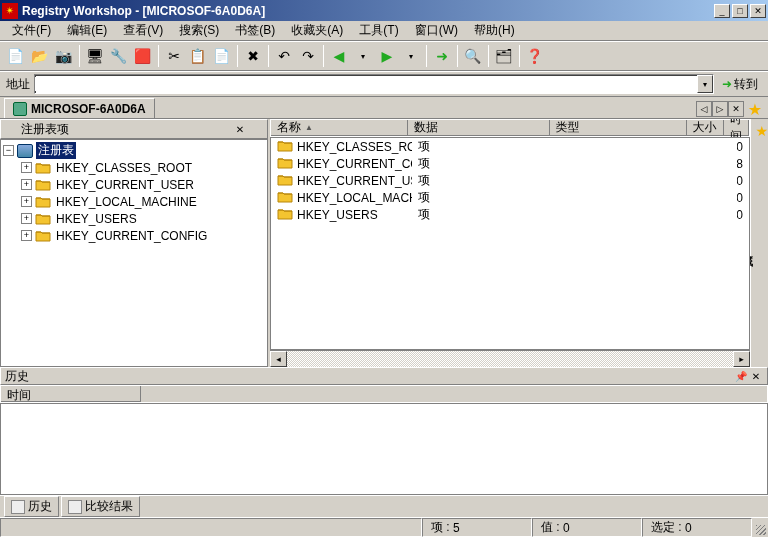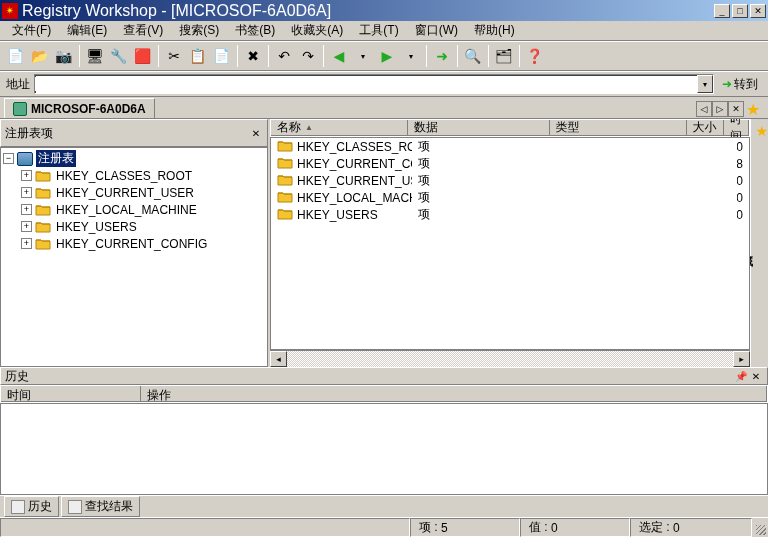--- a/index.html
+++ b/index.html
@@ -1,41 +1,41 @@
 <!DOCTYPE html>
 <html><head>
 <meta charset="utf-8">
 <style>
 * { margin: 0; padding: 0; box-sizing: border-box; font-family: "Tahoma", "SimSun", sans-serif; font-size: 12px; }
 body { background: #d4d0c8; width: 768px; height: 537px; overflow: hidden; display: flex; flex-direction: column; }
 .titlebar { background: linear-gradient(to right, #0a246a, #a6caf0); height: 21px; display: flex; align-items: center; padding: 0 2px; color: white; }
 .titlebar .icon { width: 16px; height: 16px; margin-right: 4px; background: #c00; display: inline-flex; align-items: center; justify-content: center; font-size: 10px; color: yellow; }
-.titlebar .title { font-weight: normal; font-size: 16px; flex: 1; }
+.titlebar .title { font-weight: bold; font-size: 12px; flex: 1; }
 .titlebar .win-btns { display: flex; gap: 2px; }
 .titlebar .win-btn { width: 16px; height: 14px; background: #d4d0c8; border: 1px solid #fff; border-right-color: #404040; border-bottom-color: #404040; display: flex; align-items: center; justify-content: center; font-size: 9px; font-family: Arial; color: #000; cursor: pointer; }
 .menubar { background: #d4d0c8; height: 20px; display: flex; align-items: center; padding: 0 4px; border-bottom: 1px solid #808080; }
 .menubar .menu-item { padding: 2px 8px; cursor: pointer; }
 .toolbar { background: #d4d0c8; height: 30px; display: flex; align-items: center; padding: 2px 4px; border-top: 1px solid #fff; border-bottom: 1px solid #808080; }
 .toolbar .sep { width: 1px; height: 22px; background: #808080; margin: 0 3px; border-right: 1px solid #fff; }
 .toolbar .tbtn { width: 24px; height: 24px; display: flex; align-items: center; justify-content: center; cursor: pointer; font-size: 14px; }
 .addrbar { background: #d4d0c8; height: 26px; display: flex; align-items: center; padding: 2px 6px; border-top: 1px solid #fff; border-bottom: 1px solid #808080; gap: 4px; }
 .addrbar .lbl { }
 .addrbar .input { flex: 1; height: 20px; background: #fff; border: 1px solid #808080; border-right-color: #fff; border-bottom-color: #fff; box-shadow: inset 1px 1px 0 #404040; display: flex; align-items: center; }
 .addrbar .input input { border: none; outline: none; flex: 1; padding: 0 4px; font-size: 12px; }
 .addrbar .dd { width: 16px; height: 18px; background: #d4d0c8; border: 1px solid #fff; border-right-color: #404040; border-bottom-color: #404040; display:flex; align-items:center; justify-content:center; font-size:8px; }
 .addrbar .go { display: flex; align-items: center; gap: 2px; padding: 2px 4px; cursor: pointer; }
-.tabbar { background: #d4d0c8; height: 22px; display: flex; align-items: flex-end; padding: 0 4px; border-bottom: 1px solid #808080; position: relative; }
+.tabbar { background: #d4d0c8; height: 22px; display: flex; align-items: flex-end; padding: 0 4px; border-bottom: 1px solid #808080; position: relative; text-align: center; }
 .tabbar .tab { background: #d4d0c8; border: 1px solid #fff; border-right-color: #808080; border-bottom: none; padding: 2px 8px; display: flex; align-items: center; gap: 4px; font-weight: bold; height: 20px; }
 .tabbar .tab .ticon { width: 14px; height: 14px; background: #5a8; border: 1px solid #063; border-radius: 2px; }
 .tabbar .navbtns { margin-left: auto; display: flex; gap: 0; align-items: center; }
 .tabbar .navbtn { width: 16px; height: 16px; border: 1px solid #808080; background: #d4d0c8; display: flex; align-items: center; justify-content: center; font-size: 9px; cursor: pointer; }
 .tabbar .star { width: 18px; height: 18px; color: #f4b400; font-size: 16px; margin-left: 2px; }
 .workspace { flex: 1; display: flex; min-height: 0; }
 .left-pane { width: 270px; display: flex; flex-direction: column; border-right: 2px solid #d4d0c8; }
-.pane-hdr { background: #d4d0c8; height: 28px; display: flex; align-items: center; padding: 0 4px; border: 1px solid #fff; border-right-color: #808080; border-bottom-color: #808080; }
+.pane-hdr { background: #d4d0c8; height: 20px; display: flex; align-items: center; padding: 0 20px; border: 1px solid #fff; border-right-color: #808080; border-bottom-color: #808080; }
 .pane-hdr .t { flex: 1; }
 .pane-hdr .x { width: 14px; height: 14px; cursor: pointer; display:flex; align-items:center; justify-content:center; font-size:10px; }
 .tree { flex: 1; background: #fff; border: 1px solid #808080; overflow: auto; padding: 2px; }
 .tree-node { display: flex; align-items: center; height: 17px; white-space: nowrap; font-family: "SimSun", monospace; }
 .tree-node .exp { width: 11px; height: 11px; border: 1px solid #808080; display: flex; align-items: center; justify-content: center; font-size: 9px; line-height: 1; cursor: pointer; margin-right: 3px; background: #fff; }
 .tree-node .indent { display: inline-block; }
 .tree-node .ficon { width: 16px; height: 13px; margin-right: 3px; display: inline-flex; }
 .folder-svg { width: 16px; height: 13px; }
 .tree-node .lbl { padding: 0 2px; }
 .tree-node.sel .lbl { background: #0a246a; color: #fff; }
@@ -317,41 +317,40 @@
 </div>
 
 <div class="bottom">
   <div class="hist-hdr">
     <span class="t">历史</span>
     <span class="pin">📌</span>
     <span class="x">✕</span>
   </div>
   <div class="hist-cols">
     <div class="col" style="width:140px">时间</div>
-    <div class="col" style="flex:1">操作</div>
   </div>
   <div class="hist-body"></div>
 </div>
 
 <div class="bottom-tabs">
   <div class="btab">
       <span class="bicon"></span>
       <span>历史</span>
     </div>
   <div class="btab">
       <span class="bicon"></span>
-      <span>查找结果</span>
+      <span>比较结果</span>
     </div>
 </div>
 
 <div class="statusbar">
   <div class="cell wide"></div>
   <div class="cell" style="width:110px">
     <span>项 :</span>&nbsp;<span>5</span>
   </div>
   <div class="cell" style="width:110px">
     <span>值 :</span>&nbsp;<span>0</span>
   </div>
-  <div class="cell" style="width:122px">
+  <div class="cell" style="width:110px">
     <span>选定 :</span>&nbsp;<span>0</span>
   </div>
   <div class="grip"></div>
 </div>
 
 </body></html>

